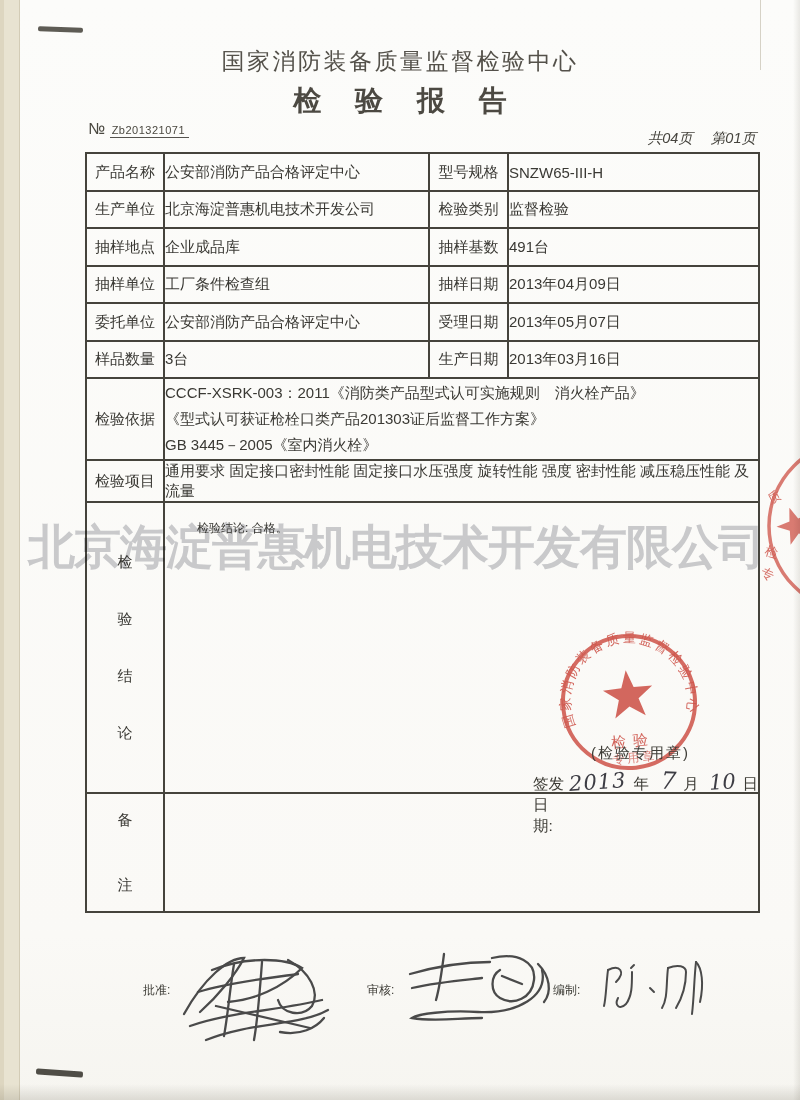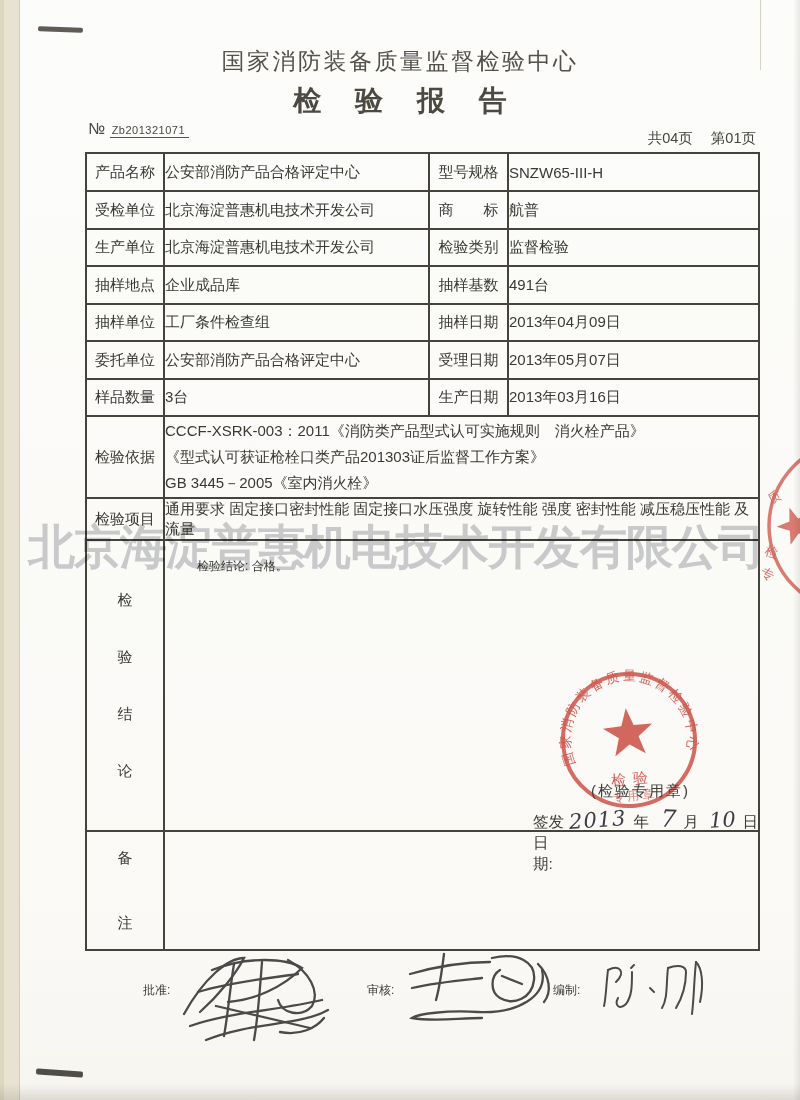--- a/index.html
+++ b/index.html
@@ -11,21 +11,21 @@
   .mark-top{position:absolute;left:38px;top:27px;width:45px;height:5px;background:#5e5c55;border-radius:2px;transform:rotate(2deg);}
   .mark-bottom{position:absolute;left:36px;top:1070px;width:47px;height:6px;background:#4f4d46;border-radius:2px;transform:rotate(4deg);}
   .shadow-bottom{position:absolute;left:0;bottom:0;width:800px;height:16px;background:linear-gradient(to top,rgba(115,110,95,.20),rgba(115,110,95,0));}
   .shadow-right{position:absolute;right:0;top:0;width:7px;height:1100px;background:linear-gradient(to left,rgba(115,110,95,.14),rgba(115,110,95,0));}
   .edge-line-tr{position:absolute;left:760px;top:0;width:1px;height:70px;background:#d6d2c6;}
   
   .org-name{position:absolute;left:0;top:46px;width:800px;text-align:center;font-size:23px;letter-spacing:2.5px;font-weight:500;color:#54514a;}
   .doc-title{position:absolute;left:0;top:82px;width:800px;text-align:center;font-size:28px;letter-spacing:13px;text-indent:13px;font-weight:600;color:#4c4942;}
   .no-line{position:absolute;left:88px;top:120px;font-size:16px;color:#4a4840;}
   .no-line .num{font-size:11px;letter-spacing:.5px;border-bottom:1.5px solid #55534e;padding:0 4px 1px 2px;}
-  .pages-line{position:absolute;top:129px;right:44px;font-size:14.5px;color:#46443e;}
+  .pages-line{position:absolute;top:129px;right:44px;font-size:14.5px;color:#46443e;font-style:italic;}
   .pages-line .p2{margin-left:14px;}
   
   table.rpt{position:absolute;left:85px;top:152px;border-collapse:collapse;table-layout:fixed;width:673px;}
   table.rpt td{border:2px solid #45433c;font-size:15px;color:#3a3934;padding:0;vertical-align:middle;}
   td.lab{text-align:center;}
   td.val{padding-left:10px;}
   tr.r38{height:38px;margin-left:7px;} tr.r37{height:37px;}
   td.basis-cell{padding:6px 14px 4px 10px;vertical-align:top;}
   .basis-line{line-height:26px;white-space:nowrap;}
   td.items-cell{padding:3px 18px 3px 10px;line-height:20px;}
@@ -84,26 +84,20 @@
         <col style="width:79px">
         <col style="width:251px">
       </colgroup>
     <tbody>
         <tr class="r38">
       <td class="lab">产品名称</td>
       <td class="val">公安部消防产品合格评定中心</td>
       <td class="lab">型号规格</td>
       <td class="val">SNZW65-III-H</td>
     </tr>
-    <tr class="r38">
-      <td class="lab">受检单位</td>
-      <td class="val">北京海淀普惠机电技术开发公司</td>
-      <td class="lab">商　　标</td>
-      <td class="val">航普</td>
-    </tr>
     <tr class="r37">
       <td class="lab">生产单位</td>
       <td class="val">北京海淀普惠机电技术开发公司</td>
       <td class="lab">检验类别</td>
       <td class="val">监督检验</td>
     </tr>
     <tr class="r38">
       <td class="lab">抽样地点</td>
       <td class="val">企业成品库</td>
       <td class="lab">抽样基数</td>

